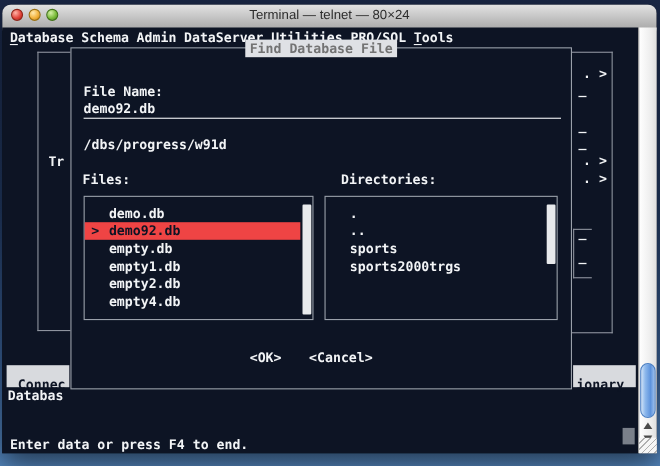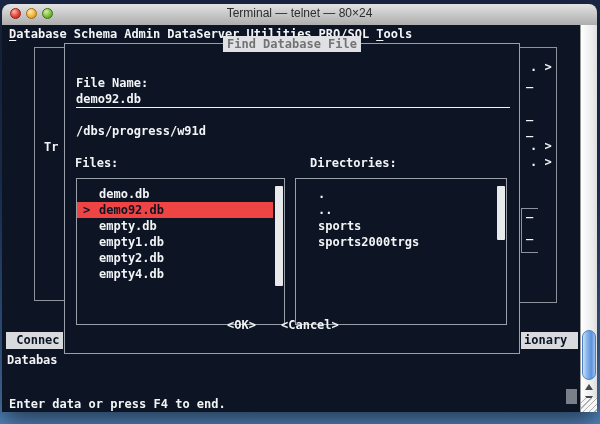--- a/index.html
+++ b/index.html
@@ -35,34 +35,34 @@
   .bracket{position:absolute;left:519px;top:183px;width:17px;height:45px;
     border:1px solid #8e939e;border-right:none;z-index:1;}
   .frag{position:absolute;white-space:pre;z-index:1;}
   
   .dialog{position:absolute;left:62px;top:18px;width:456px;height:311px;
     border:1px solid #9aa0aa;background:#0d1424;z-index:2;}
   .dialog-title{position:absolute;top:-8px;left:50%;transform:translateX(-50%);
     background:#dfe1e5;color:#737373;padding:0 4px;white-space:pre;}
   .input-line{position:absolute;left:11px;top:47px;width:434px;height:17px;
     border-bottom:1px solid #f2f4f6;white-space:pre;}
-  .listbox{position:absolute;top:134px;height:147px;border:1px solid #9aa0aa;}
+  .listbox{position:absolute;top:134px;height:113px;border:1px solid #9aa0aa;}
   .listbox.files{left:11px;width:209px;}
   .listbox.dirs{left:230px;width:212px;}
   .rows{position:absolute;left:0;top:7px;right:0;}
   .list-row{height:16px;line-height:16px;padding-left:6px;width:calc(100% - 11px);white-space:pre;}
   .list-row .sel-mark{display:inline-block;width:16px;}
   .list-row.selected{background:#ef4444;color:#0d1424;}
   .vthumb{position:absolute;right:1px;width:8px;background:#e8eaec;border-radius:1px;}
   .files .vthumb{top:7px;height:100px;}
   .dirs .vthumb{top:7px;height:54px;}
   .dlg-btn{position:absolute;top:273px;white-space:pre;cursor:default;}
   
   .hl-btn{position:absolute;top:307px;height:17px;line-height:17px;background:#d8dade;
-    color:#0d1424;padding:0 3px;white-space:pre;z-index:3;}
+    color:#0d1424;padding:10px 3px;white-space:pre;z-index:3;}
   .cursor{position:absolute;left:564px;top:364px;width:11px;height:15px;background:#7a808a;}
   
   .scrollcol{position:absolute;left:578px;top:21px;width:17px;height:387px;
     background:linear-gradient(90deg,#ffffff,#ececec 70%,#dedede);border-left:1px solid #9a9a9a;box-sizing:border-box;}
   .aqua-thumb{position:absolute;left:1px;top:305px;width:14px;height:50px;border-radius:7px;
     border:1px solid #4a7ec2;box-sizing:border-box;
     background:linear-gradient(90deg,#cfe3f8 0%,#8db8ec 30%,#5d93dd 70%,#9cc0ee 100%);}
   .sb-btn{position:absolute;left:0;width:100%;height:12px;}
   .sb-btn .tri{margin:3px auto 0;width:0;height:0;}
   .tri.up{border-left:4px solid transparent;border-right:4px solid transparent;border-bottom:6px solid #4a4a4a;}

